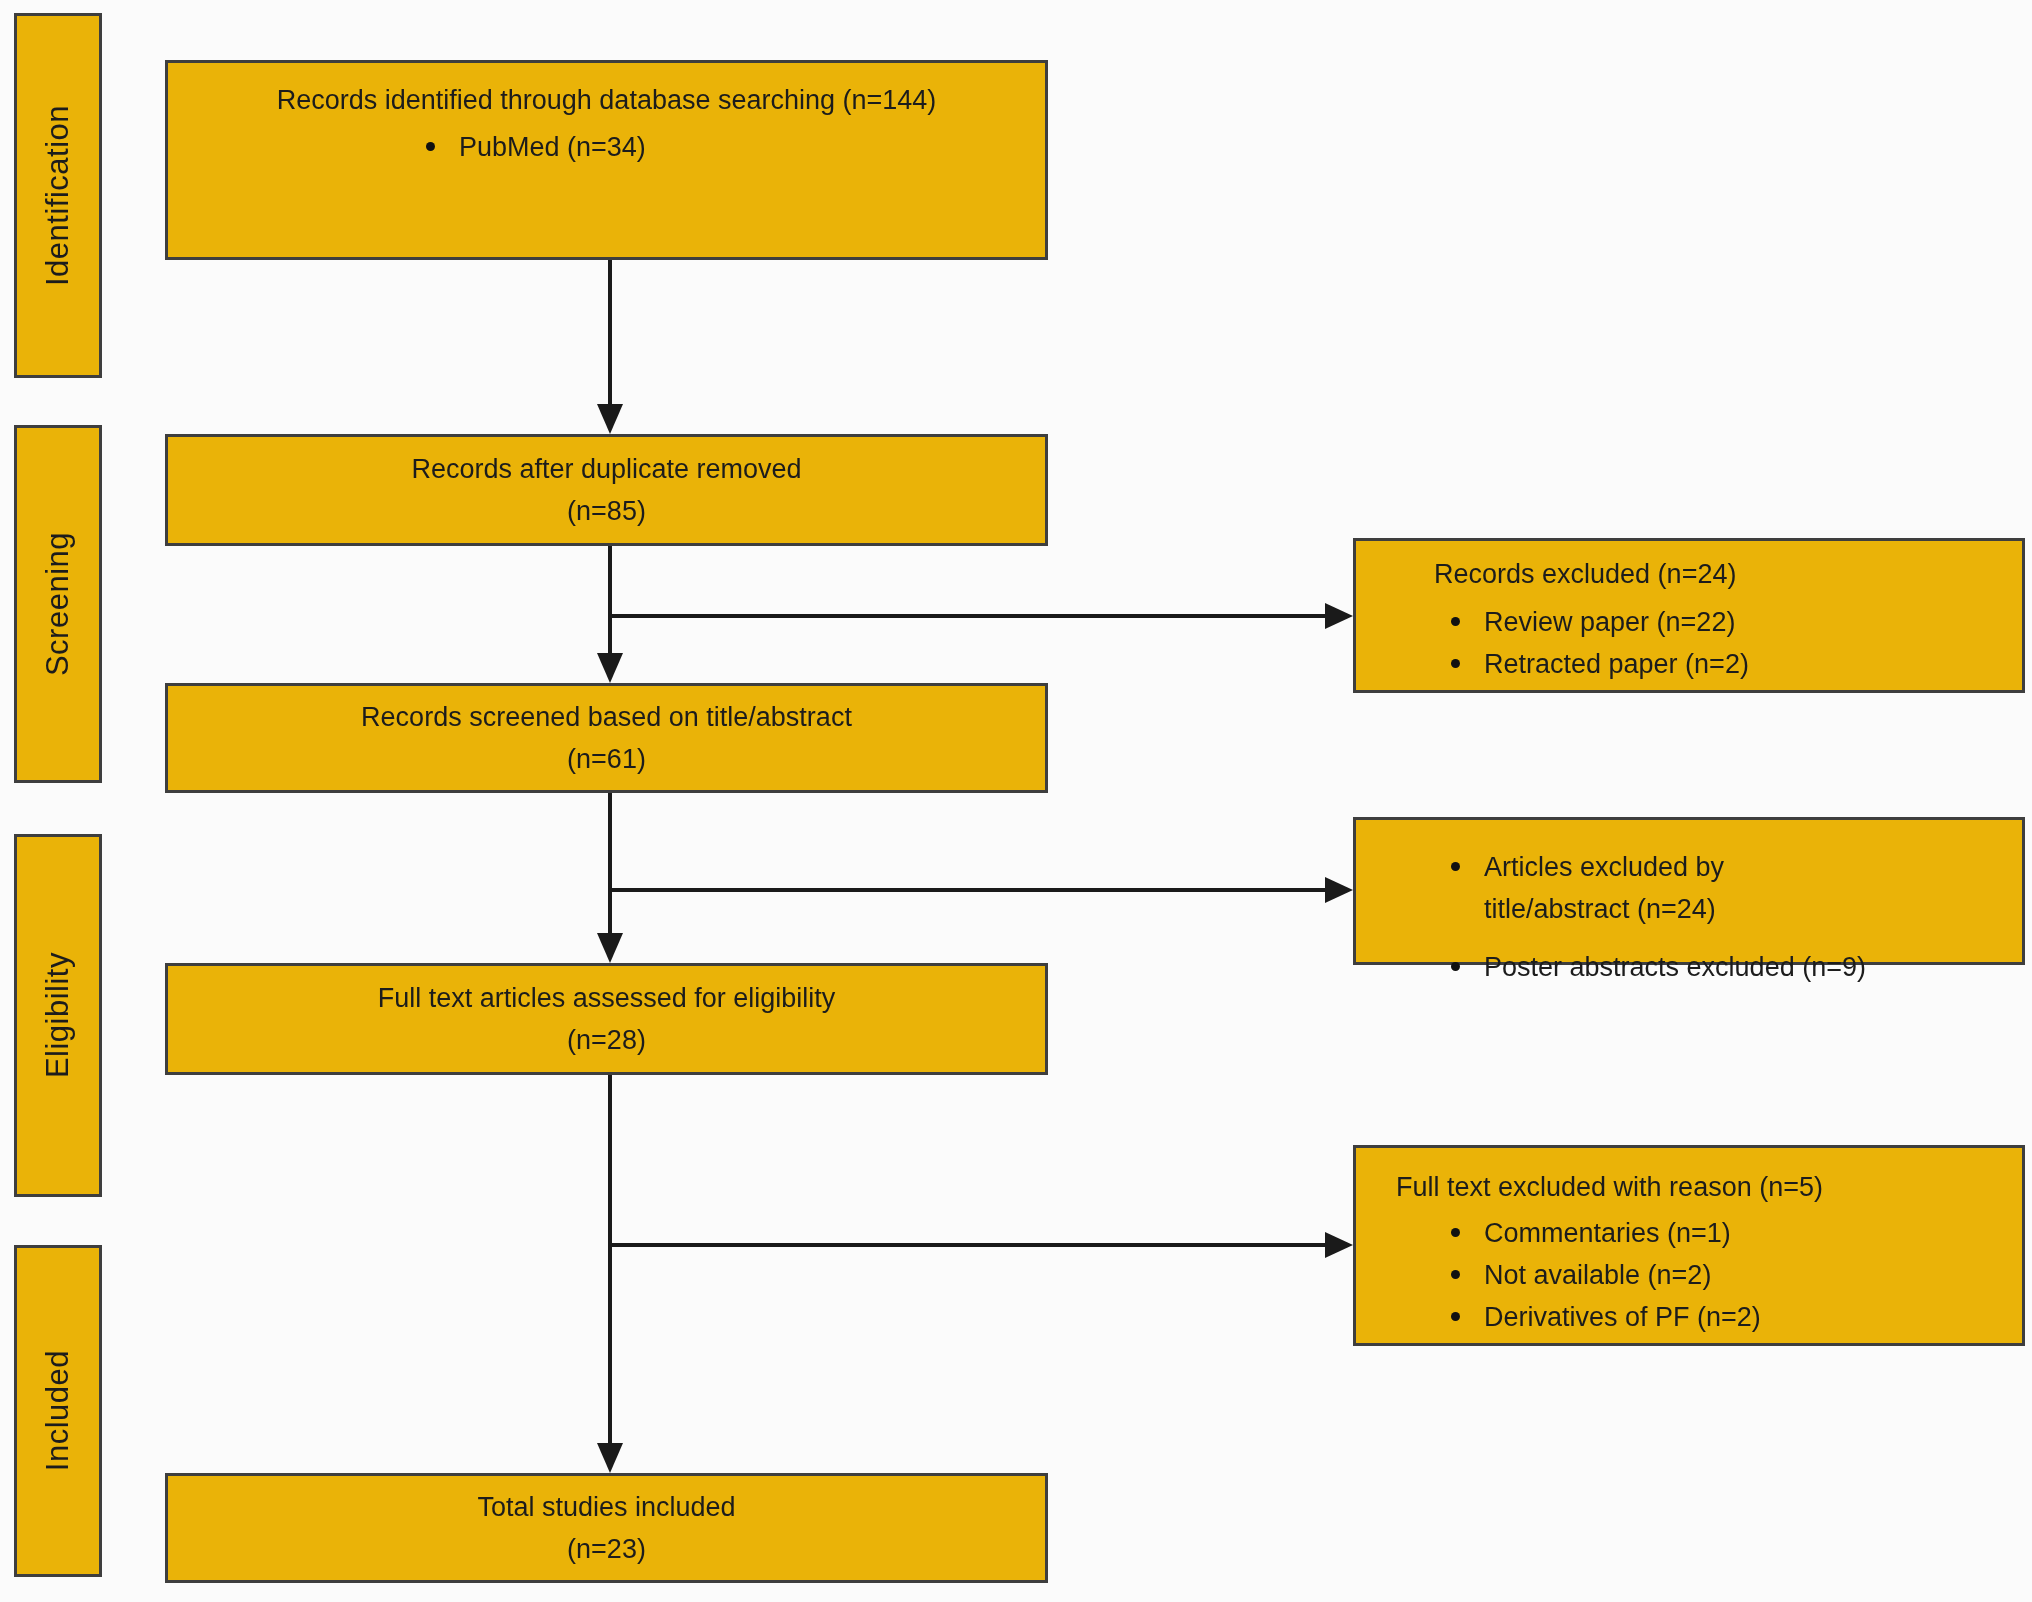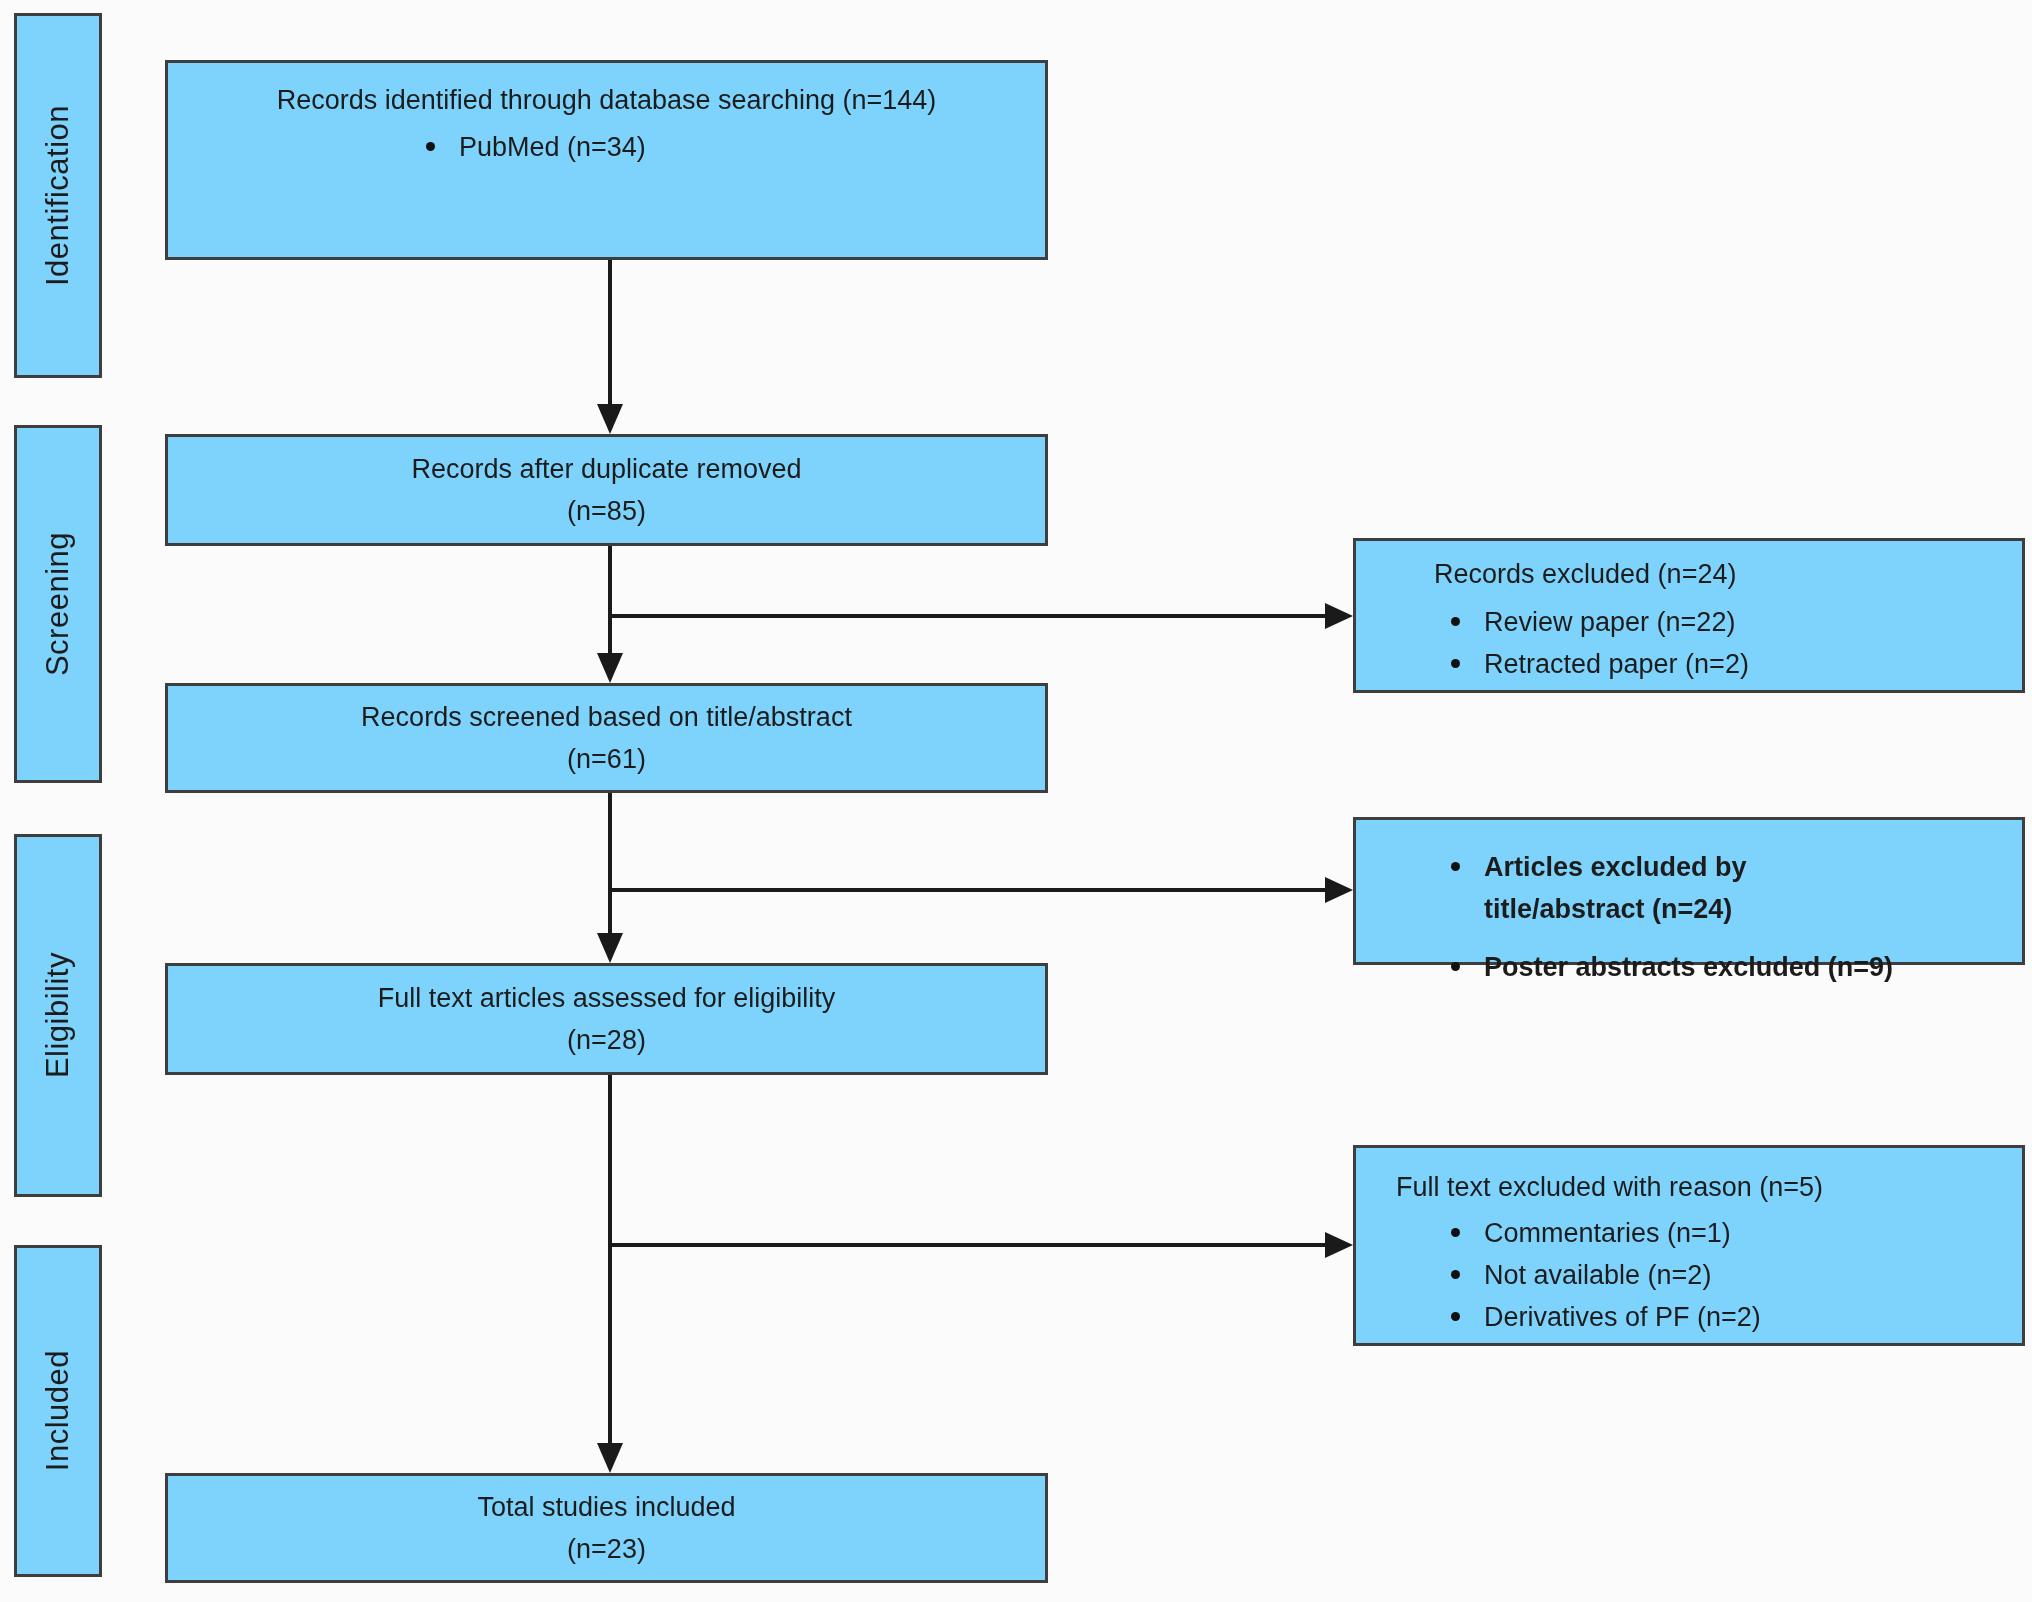--- a/index.html
+++ b/index.html
@@ -12,21 +12,21 @@
     width: 2032px;
     height: 1602px;
     background: #fbfbfb;
     font-family: "Liberation Sans", "DejaVu Sans", sans-serif;
     color: #1c1c1c;
     overflow: hidden;
   }
   .box {
     position: absolute;
     box-sizing: border-box;
-    background: #7dd3fc;
+    background: #eab308;
     border: 3px solid #3e3e3e;
     font-size: 27px;
   }
   
   .stage {
     left: 14px;
     width: 88px;
     display: flex;
     align-items: center;
     justify-content: center;
@@ -48,21 +48,21 @@
     height: 100%;
     line-height: 42px;
     text-align: center;
   }
   .box1 { padding-top: 20px; }
   .box1 .main-title { text-align: center; line-height: 34px; }
   
   .excl-box { left: 1353px; width: 672px; }
   .r1 { padding-top: 16px; }
   .r1 .excl-title { margin-left: 78px; line-height: 34px; }
-  .r2 { padding-top: 26px; font-weight: bold; }
+  .r2 { padding-top: 26px; }
   .r3 { padding-top: 22px; }
   .r3 .excl-title { margin-left: 40px; line-height: 34px; }
   
   ul.bullets {
     list-style: none;
     margin: 8px 0 0 0;
     padding: 0;
   }
   .box1 ul.bullets { margin-left: 258px; }
   .r1 ul.bullets { margin-left: 95px; margin-top: 10px; }

